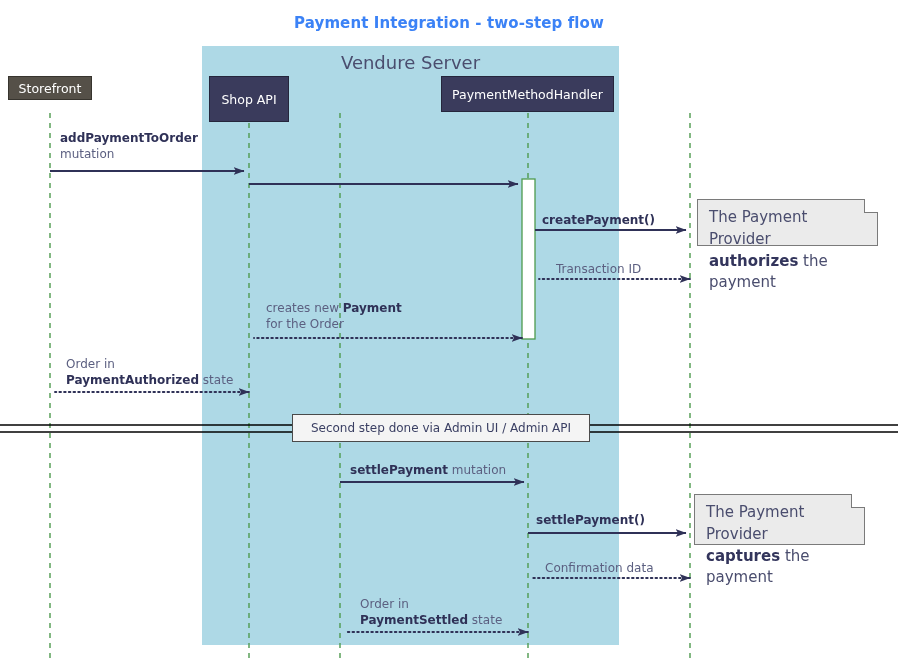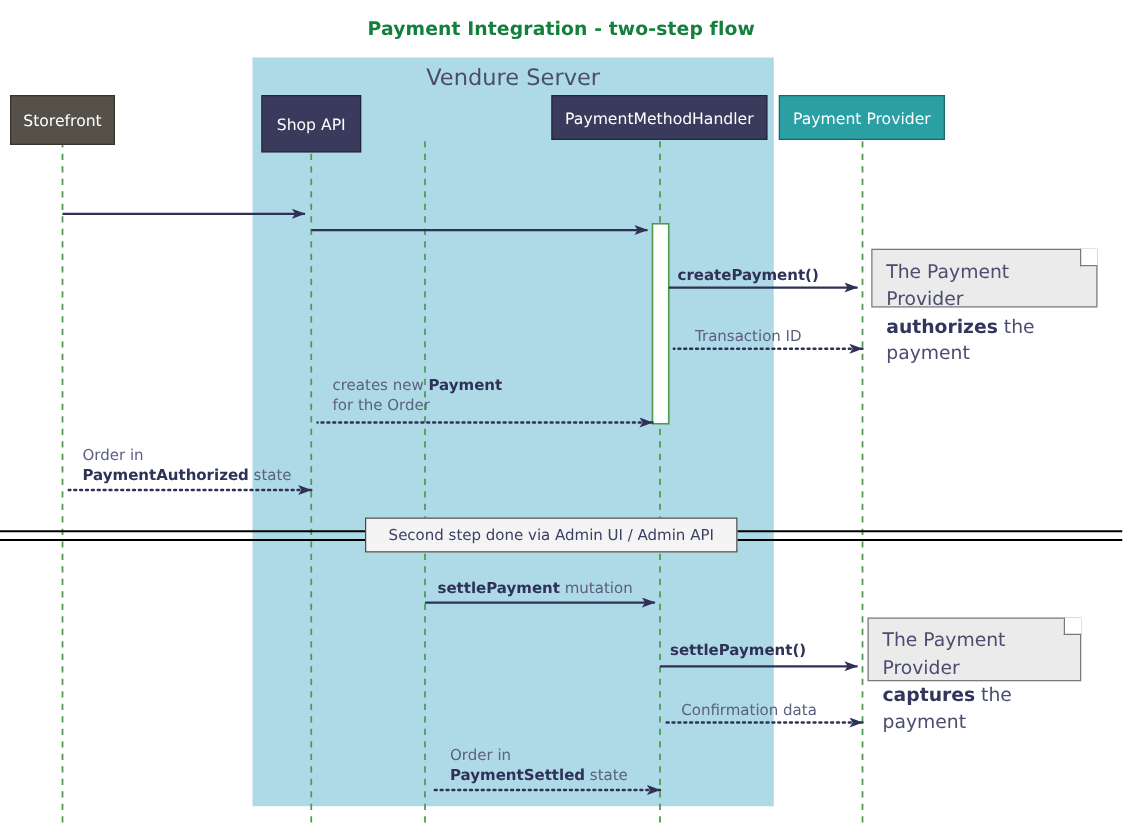--- a/index.html
+++ b/index.html
@@ -14,21 +14,21 @@
   .layer{position:absolute;left:0;top:0;width:898px;height:665px;pointer-events:none;}
   .html-layer{position:absolute;left:0;top:0;width:898px;height:665px;}
 
   .diagram-title{
     position:absolute;
     left:0;right:0;
     top:14px;
     text-align:center;
     font-size:15px;
     font-weight:bold;
-    color:#15803d;
+    color:#3b82f6;
     letter-spacing:0.1px;
   }
 
   .group-label{
     position:absolute;
     font-size:18px;
     color:#4a4d6e;
     text-align:center;
   }
 
@@ -134,33 +134,34 @@
       <line x1="0" y1="432" x2="898" y2="432"></line>
     </g>
   </svg>
 
   <div class="html-layer">
 
     <div class="diagram-title">Payment Integration - two-step flow</div>
 
     <div class="group-label" style="left:202px;top:52px;width:417px;">Vendure Server</div>
 
-    <div class="participant" style="left:8px;top:76px;width:84px;height:40px;background:#555048;">
+    <div class="participant" style="left:8px;top:76px;width:84px;height:24px;background:#555048;">
       <span>Storefront</span>
     </div>
     <div class="participant" style="left:209px;top:76px;width:80px;height:46px;background:#3a3b5c;">
       <span>Shop API</span>
     </div>
     <div class="participant" style="left:441px;top:76px;width:173px;height:36px;background:#3a3b5c;">
       <span>PaymentMethodHandler</span>
     </div>
-    <div class="participant" style="left:623px;top:76px;width:133px;height:36px;background:#2aa0a4;">
-      <span>Payment Provider</span>
-    </div>
-
+
+    <div class="msg-label" style="left:60px;top:130px;">
+      <div><b>addPaymentToOrder</b></div>
+      <div><span>mutation</span></div>
+    </div>
 
     <div class="msg-label" style="left:542px;top:212px;">
       <b>createPayment()</b>
     </div>
 
     <div class="msg-label" style="left:556px;top:261px;">
       <span>Transaction ID</span>
     </div>
 
     <div class="msg-label" style="left:266px;top:300px;">

